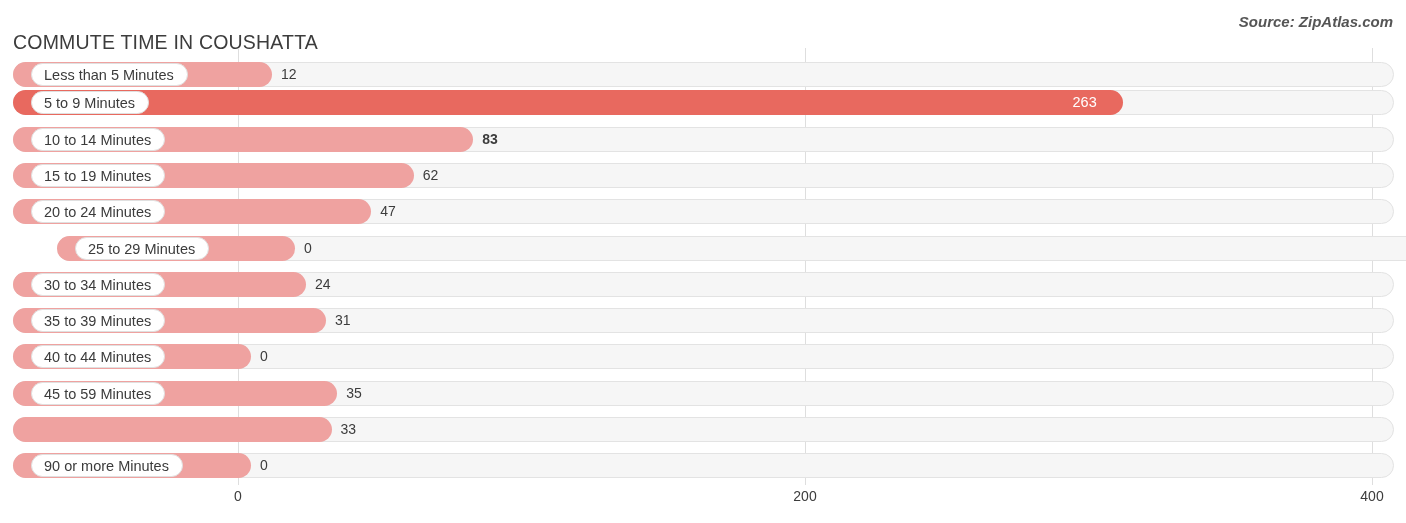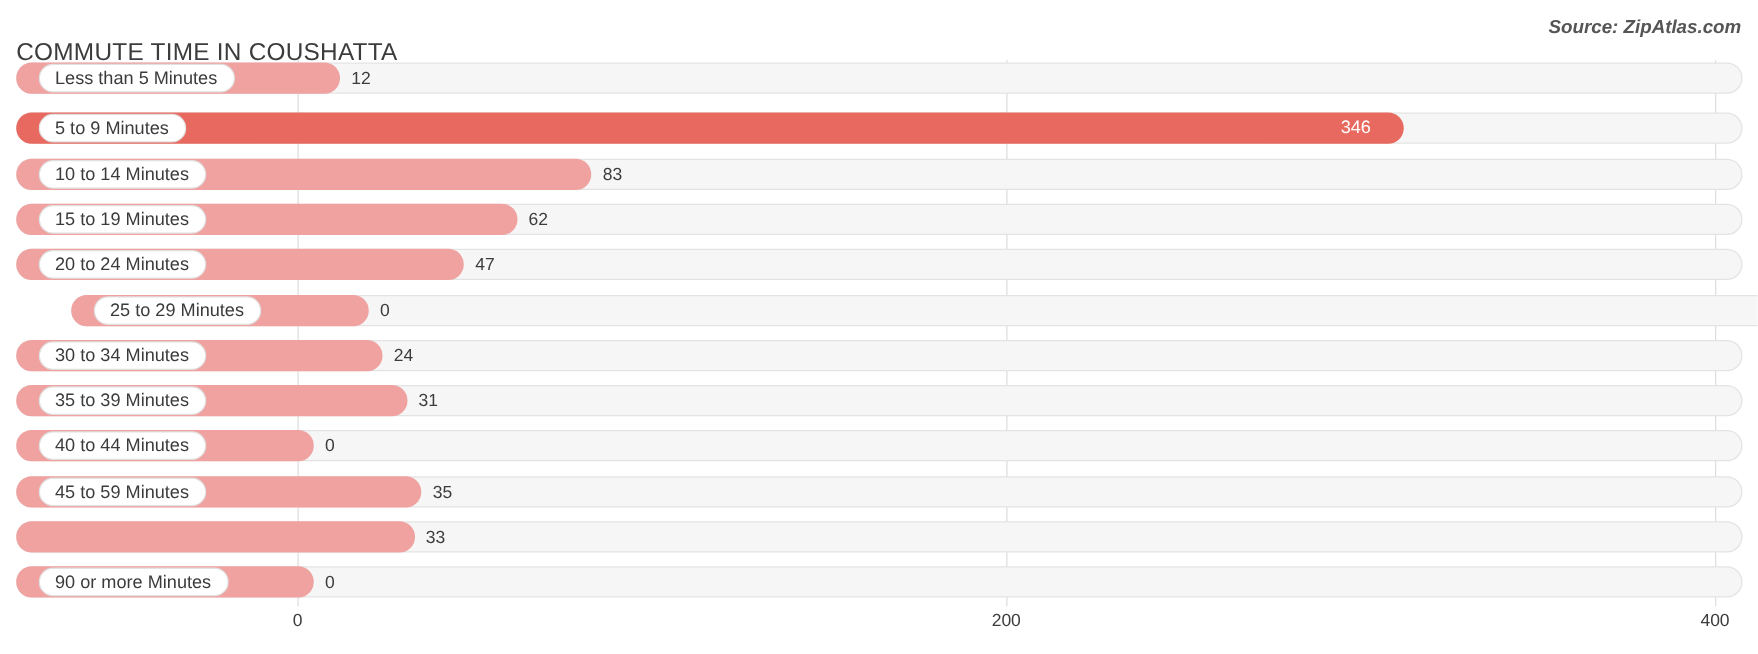--- a/index.html
+++ b/index.html
@@ -152,37 +152,37 @@
   <div class="chart-source">Source: ZipAtlas.com</div>
 </div>
 
 <div class="plot">
   <div class="gridlines">
       <div class="gridline" style="left: 238px;"></div>
       <div class="gridline" style="left: 805px;"></div>
       <div class="gridline" style="left: 1372px;"></div>
     </div>
   <div class="rows" id="rows">
-      <div class="row" style="top: 0; width: 1252px;">
+      <div class="row" style="top: 12px; width: 1252px;">
         <div class="track"></div>
         <div class="bar light" style="width: 259.02px;"></div>
         <div class="pill">Less than 5 Minutes</div>
         <div class="value" style="left: 281.02px;">12</div>
       </div>
       <div class="row" style="top: 40.3px; width: 1406px;">
         <div class="track"></div>
         <div class="bar accent" style="width: 1109.52px;"></div>
         <div class="pill">5 to 9 Minutes</div>
-        <div class="value inside" style="left: 1072.52px;">346</div>
+        <div class="value inside" style="left: 1072.52px;">263</div>
       </div>
       <div class="row" style="top: 76.6px; width: 1254px;">
         <div class="track"></div>
         <div class="bar light" style="width: 460.305px;"></div>
         <div class="pill">10 to 14 Minutes</div>
-        <div class="value" style="left: 482.305px;">83</div>
+        <div class="value" style="left: 482.305px; font-weight: bold;">83</div>
       </div>
       <div class="row" style="top: 112.9px; width: 1406px;">
         <div class="track"></div>
         <div class="bar light" style="width: 400.77px;"></div>
         <div class="pill">15 to 19 Minutes</div>
         <div class="value" style="left: 422.77px;">62</div>
       </div>
       <div class="row" style="top: 149.2px; width: 1406px;">
         <div class="track"></div>
         <div class="bar light" style="width: 358.245px;"></div>

